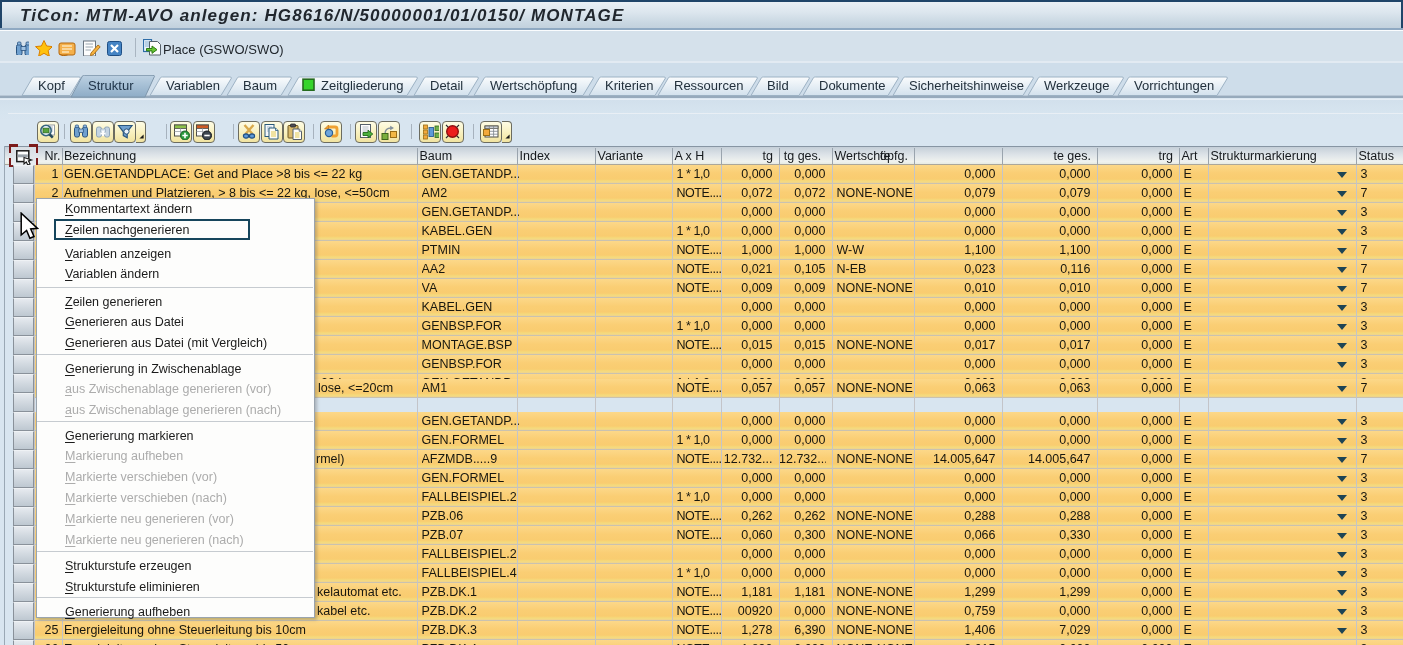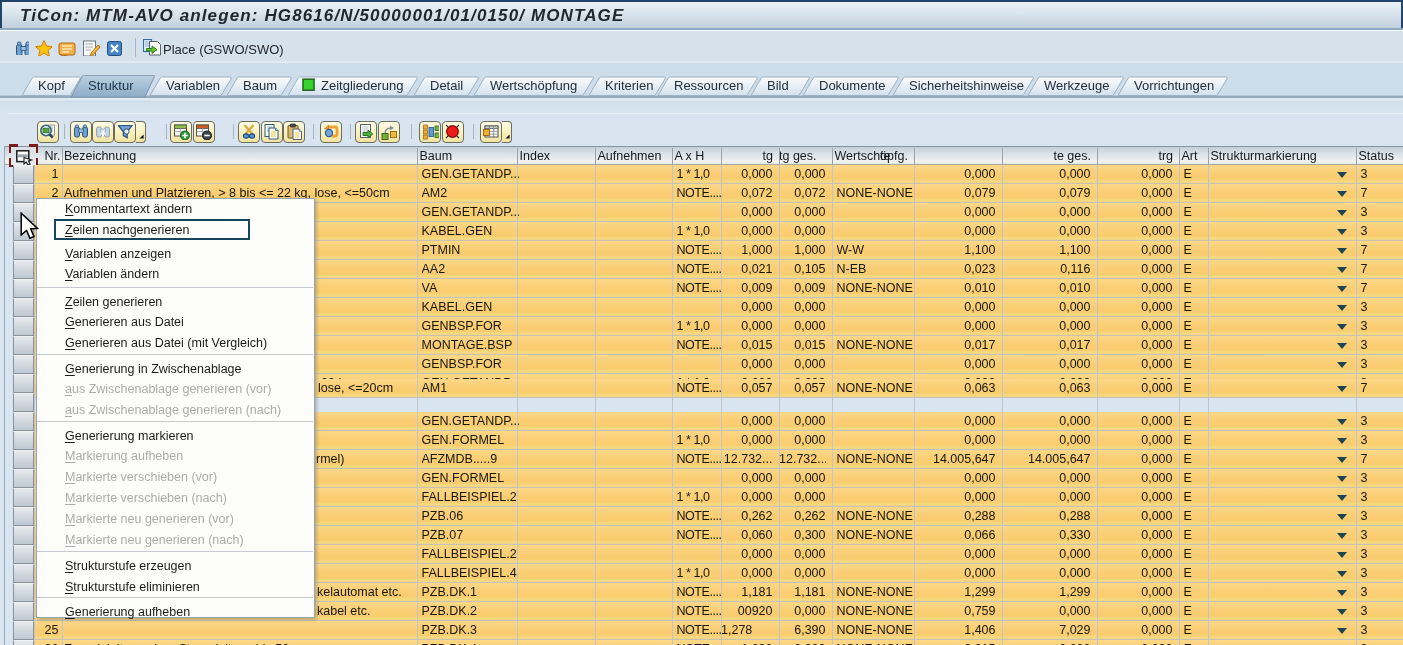--- a/index.html
+++ b/index.html
@@ -241,24 +241,24 @@
   </svg>
 <div class="a btndd" style="left:502px"></div>
 <svg class="a" style="left:504.5px;top:134px" width="5" height="5" viewBox="0 0 5 5">
     <path d="M4.6 0.4 V4.6 H0.4 Z" fill="#1A1A1A"></path>
   </svg>
 <div class="a hdr"></div>
 <div class="a hlbl" style="left:33.5px;width:27.0px;text-align:right">Nr.</div>
 <div class="a hlbl" style="left:63.9px">Bezeichnung</div>
 <div class="a hlbl" style="left:419.5px">Baum</div>
 <div class="a hlbl" style="left:519.5px">Index</div>
-<div class="a hlbl" style="left:597.5px">Aufnehmen</div>
+<div class="a hlbl" style="left:597.5px">Variante</div>
 <div class="a hlbl" style="left:674.5px">A x H</div>
 <div class="a hlbl" style="left:721px;width:52px;text-align:right">tg</div>
-<div class="a hlbl" style="left:779px;width:47px;text-align:left">tg ges.</div>
+<div class="a hlbl" style="left:779px;width:47px;text-align:center">tg ges.</div>
 <div class="a hlbl" style="left:834.5px">Wertschöpfg.</div>
 <div class="a hlbl" style="left:880px;width:82px;">te</div>
 <div class="a hlbl" style="left:1002px;width:89px;text-align:right">te ges.</div>
 <div class="a hlbl" style="left:1097px;width:76px;text-align:right">trg</div>
 <div class="a hlbl" style="left:1181.5px">Art</div>
 <div class="a hlbl" style="left:1210.5px">Strukturmarkierung</div>
 <div class="a hlbl" style="left:1358.5px">Status</div>
 <div class="a hsep" style="left:33.5px"></div>
 <div class="a hsep" style="left:61.5px"></div>
 <div class="a hsep" style="left:417px"></div>
@@ -286,20 +286,21 @@
 <div class="a" style="left:8.5px;top:158px;width:2.5px;height:9px;background:#7B1A1A"></div>
 <div class="a" style="left:29px;top:164.5px;width:9px;height:2.5px;background:#7B1A1A"></div>
 <div class="a" style="left:35.5px;top:158px;width:2.5px;height:9px;background:#7B1A1A"></div>
 <svg class="a" style="left:16px;top:150px" width="18" height="16" viewBox="0 0 18 16">
     <rect x="0.8" y="0.8" width="12" height="10.8" fill="#FFFFFF" stroke="#1A1A1A" stroke-width="1.5"></rect>
     <rect x="1.8" y="4.4" width="10" height="2.9" fill="#9AA2AA"></rect>
     <path d="M8 7.4 L15.6 9.9 L12.4 10.9 L14.1 14 L11.8 15.1 L10.3 11.9 L8 14 Z" fill="#FFFFFF" stroke="#1A1A1A" stroke-width="1.1"></path>
   </svg>
 <div class="a row" style="top:165.0px;border-bottom:1px solid #C9C2B0">
 <div class="a cell" style="left:0.0px;width:25.0px;text-align:right">1</div>
+<div class="a cell" style="left:30.5px;width:352px">GEN.GETANDPLACE: Get and Place &gt;8 bis &lt;= 22 kg</div>
 <div class="a cell" style="left:388.0px;width:97px;">GEN.GETANDP...</div>
 <div class="a cell" style="left:643.0px;width:46px;letter-spacing:-0.45px;">1 * 1,0</div>
 <div class="a cell" style="left:687.5px;width:51.5px;text-align:right">0,000</div>
 <div class="a cell" style="left:745.5px;width:46.5px;text-align:right">0,000</div>
 <div class="a cell" style="left:880.5px;width:81.5px;text-align:right">0,000</div>
 <div class="a cell" style="left:968.5px;width:88.5px;text-align:right">0,000</div>
 <div class="a cell" style="left:1063.5px;width:75.5px;text-align:right">0,000</div>
 <div class="a cell" style="left:1150.0px;width:26px;">E</div>
 <div class="a cell" style="left:1327.0px;width:44px;">3</div>
 <div class="a tri" style="left:1303.5px;top:7px"></div>
@@ -609,23 +610,24 @@
 <div class="a cell" style="left:803.0px;width:79px;">NONE-NONE</div>
 <div class="a cell" style="left:880.5px;width:81.5px;text-align:right">0,759</div>
 <div class="a cell" style="left:968.5px;width:88.5px;text-align:right">0,000</div>
 <div class="a cell" style="left:1063.5px;width:75.5px;text-align:right">0,000</div>
 <div class="a cell" style="left:1150.0px;width:26px;">E</div>
 <div class="a cell" style="left:1327.0px;width:44px;">3</div>
 <div class="a tri" style="left:1303.5px;top:7px"></div>
 </div>
 <div class="a row" style="top:621.0px;border-bottom:1px solid #C9C2B0">
 <div class="a cell" style="left:0.0px;width:25.0px;text-align:right">25</div>
+<div class="a cell" style="left:30.5px;width:352px">Energieleitung ohne Steuerleitung bis 10cm</div>
 <div class="a cell" style="left:388.0px;width:97px;">PZB.DK.3</div>
 <div class="a cell" style="left:643.0px;width:46px;letter-spacing:-0.45px;">NOTE....</div>
-<div class="a cell" style="left:687.5px;width:51.5px;">1,278</div>
+<div class="a cell" style="left:687.5px;width:51.5px;text-align:right">1,278</div>
 <div class="a cell" style="left:745.5px;width:46.5px;text-align:right">6,390</div>
 <div class="a cell" style="left:803.0px;width:79px;">NONE-NONE</div>
 <div class="a cell" style="left:880.5px;width:81.5px;text-align:right">1,406</div>
 <div class="a cell" style="left:968.5px;width:88.5px;text-align:right">7,029</div>
 <div class="a cell" style="left:1063.5px;width:75.5px;text-align:right">0,000</div>
 <div class="a cell" style="left:1150.0px;width:26px;">E</div>
 <div class="a cell" style="left:1327.0px;width:44px;">3</div>
 <div class="a tri" style="left:1303.5px;top:7px"></div>
 </div>
 <div class="a row" style="top:640.0px;border-bottom:1px solid #C9C2B0">

